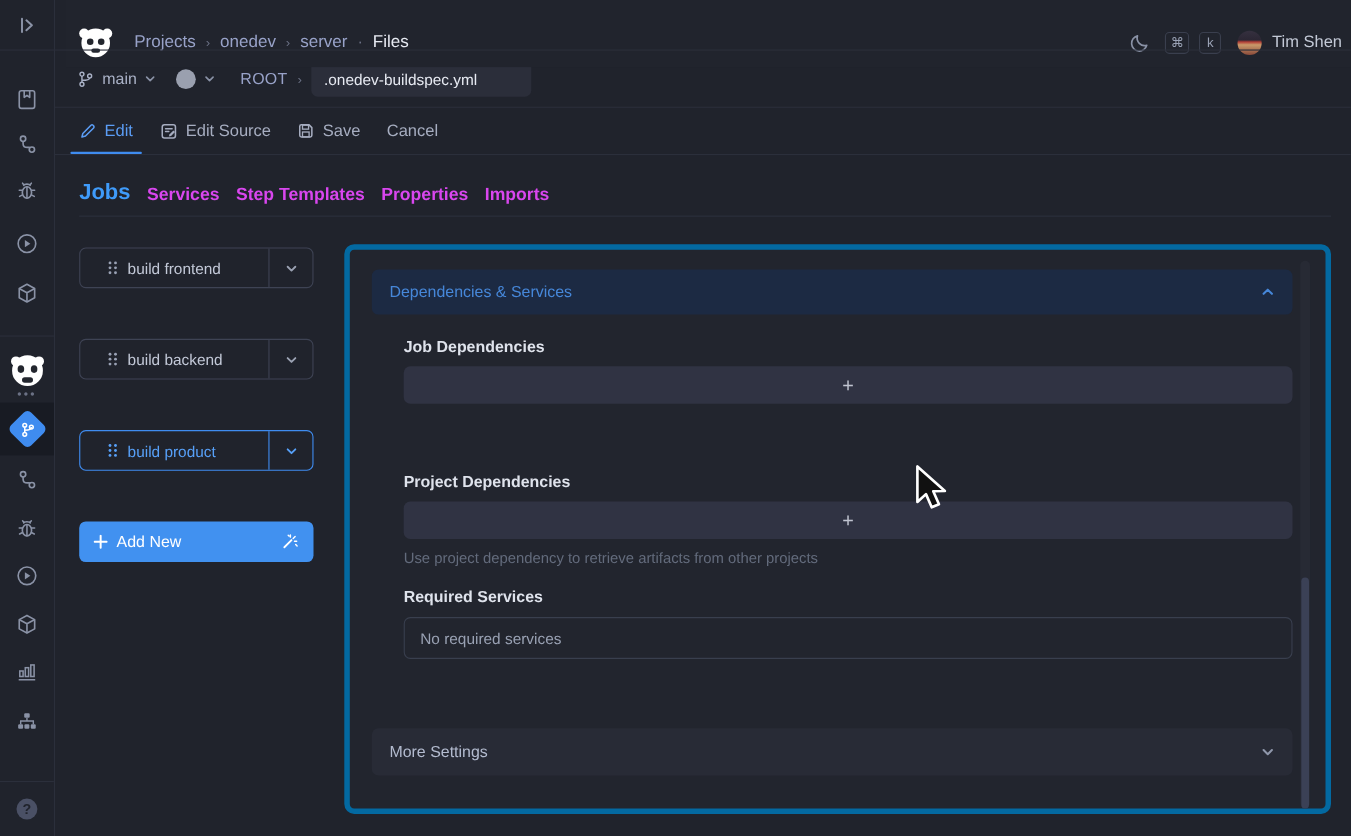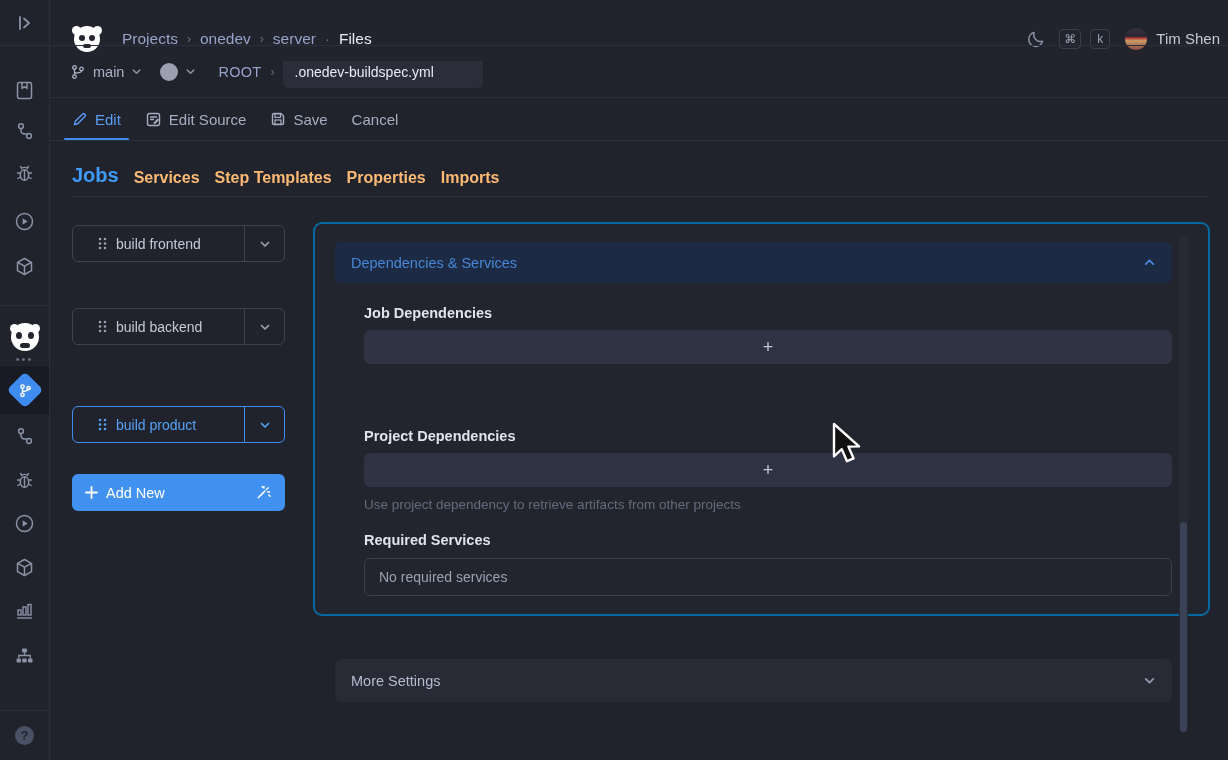--- a/index.html
+++ b/index.html
@@ -46,35 +46,35 @@
 
   
   .editbar { left:50px; top:98px; width:1178px; height:42px; display:flex; align-items:center; padding-left:22px; gap:24px; }
   .editdiv { left:50px; top:140px; width:1178px; height:1px; background:#2b2f3b; }
   .ebtn { display:flex; align-items:center; gap:7px; color:#a6adc0; font-size:15px; height:42px; cursor:pointer; position:relative; }
   .ebtn.active { color:#5b9df5; }
   .ebtn.active::after { content:""; position:absolute; left:-8px; right:-8px; bottom:0; height:2px; background:#3f8cf0; border-radius:1px; }
 
   
   .tabsrow { left:72px; top:141px; width:1138px; height:56px; border-bottom:1px solid #2c303d; display:flex; align-items:flex-end; gap:15px; padding-bottom:9px; }
-  .tab { font-weight:bold; color:#fdba74; font-size:16px; cursor:pointer; }
+  .tab { font-weight:bold; color:#d946ef; font-size:16px; cursor:pointer; }
   .tab.active { color:#3f9bfa; font-size:20px; }
 
   
   .job-item { left:72px; width:213px; height:37px; border:1px solid #3e4354; border-radius:6px; display:flex; align-items:stretch; background:transparent;padding-left:12px; }
   .job-name { flex:1; display:flex; align-items:center; gap:9px; padding-left:13px; color:#c3c9d8; font-size:14px; cursor:pointer; }
   .job-caret { width:40px; border-left:1px solid #3e4354; display:flex; align-items:center; justify-content:center; cursor:pointer; }
   .job-item.selected { border-color:#3f8cf0; }
   .job-item.selected .job-name { color:#57a0f8; }
   .job-item.selected .job-caret { border-left-color:#3f8cf0; }
   .addnew { left:72px; top:474px; width:213px; height:37px; background:#4191f0; border:none; border-radius:6px; color:#fff; font-size:14.5px; display:flex; align-items:center; gap:8px; padding:0 13px; cursor:pointer; font-family:"Liberation Sans",sans-serif; }
   .addnew .wand { margin-left:auto; }
 
   
-  .panel { left:313px; top:222px; width:897px; height:394px; background:#22252e; border:2px solid #0369a1; border-radius:9px; }
+  .panel { left:313px; top:222px; width:897px; height:518px; background:#22252e; border:5px solid #0369a1; border-radius:9px; }
   .sec-head { position:absolute; left:20px; width:837px; height:41px; background:#1c2a43; border-radius:6px; display:flex; align-items:center; padding:0 16px; cursor:pointer; }
   .sec-head .sec-title { color:#4687d9; font-size:14.5px; }
   .sec-head .caret { margin-left:auto; }
   .field-label { position:absolute; left:49px; color:#dfe3ec; font-size:14.5px; font-weight:600; }
   .plus-box { position:absolute; left:49px; width:808px; height:34px; background:#303343; border-radius:6px; display:flex; align-items:center; justify-content:center; color:#c0c4d0; font-size:18px; cursor:pointer; }
   .help { position:absolute; left:49px; width:808px; color:#636b7c; font-size:13.5px; line-height:20px; }
   .note { color:#eca236; font-weight:bold; }
   .req-box { position:absolute; left:49px; width:808px; height:38px; border:1px solid #393f4e; border-radius:6px; display:flex; align-items:center; padding:0 14px; color:#99a1b3; font-size:14px; }
   .more-head { position:absolute; left:20px; top:435px; width:837px; height:43px; background:#282b36; border-radius:6px; display:flex; align-items:center; padding:0 16px; cursor:pointer; }
   .more-head .more-title { color:#b3bbcf; font-size:14.5px; }
@@ -329,21 +329,21 @@
       </svg>
     <span>build backend</span>
   </div>
   <div class="job-caret">
     <svg width="12" height="12" viewBox="0 0 12 12">
         <path d="M2.5 4.5L6 8l3.5-3.5" stroke="#9aa1b2" stroke-width="1.7" fill="none" stroke-linecap="round" stroke-linejoin="round"></path>
       </svg>
   </div>
 </div>
 
-<div class="abs job-item selected" style="top:406px;gap:20px;">
+<div class="abs job-item selected" style="top:391px;gap:20px;">
   <div class="job-name">
     <svg width="9" height="13" viewBox="0 0 9 13">
         <g fill="#57a0f8">
           <circle cx="2" cy="2" r="1.3"></circle>
           <circle cx="7" cy="2" r="1.3"></circle>
           <circle cx="2" cy="6.5" r="1.3"></circle>
           <circle cx="7" cy="6.5" r="1.3"></circle>
           <circle cx="2" cy="11" r="1.3"></circle>
           <circle cx="7" cy="11" r="1.3"></circle>
         </g>

